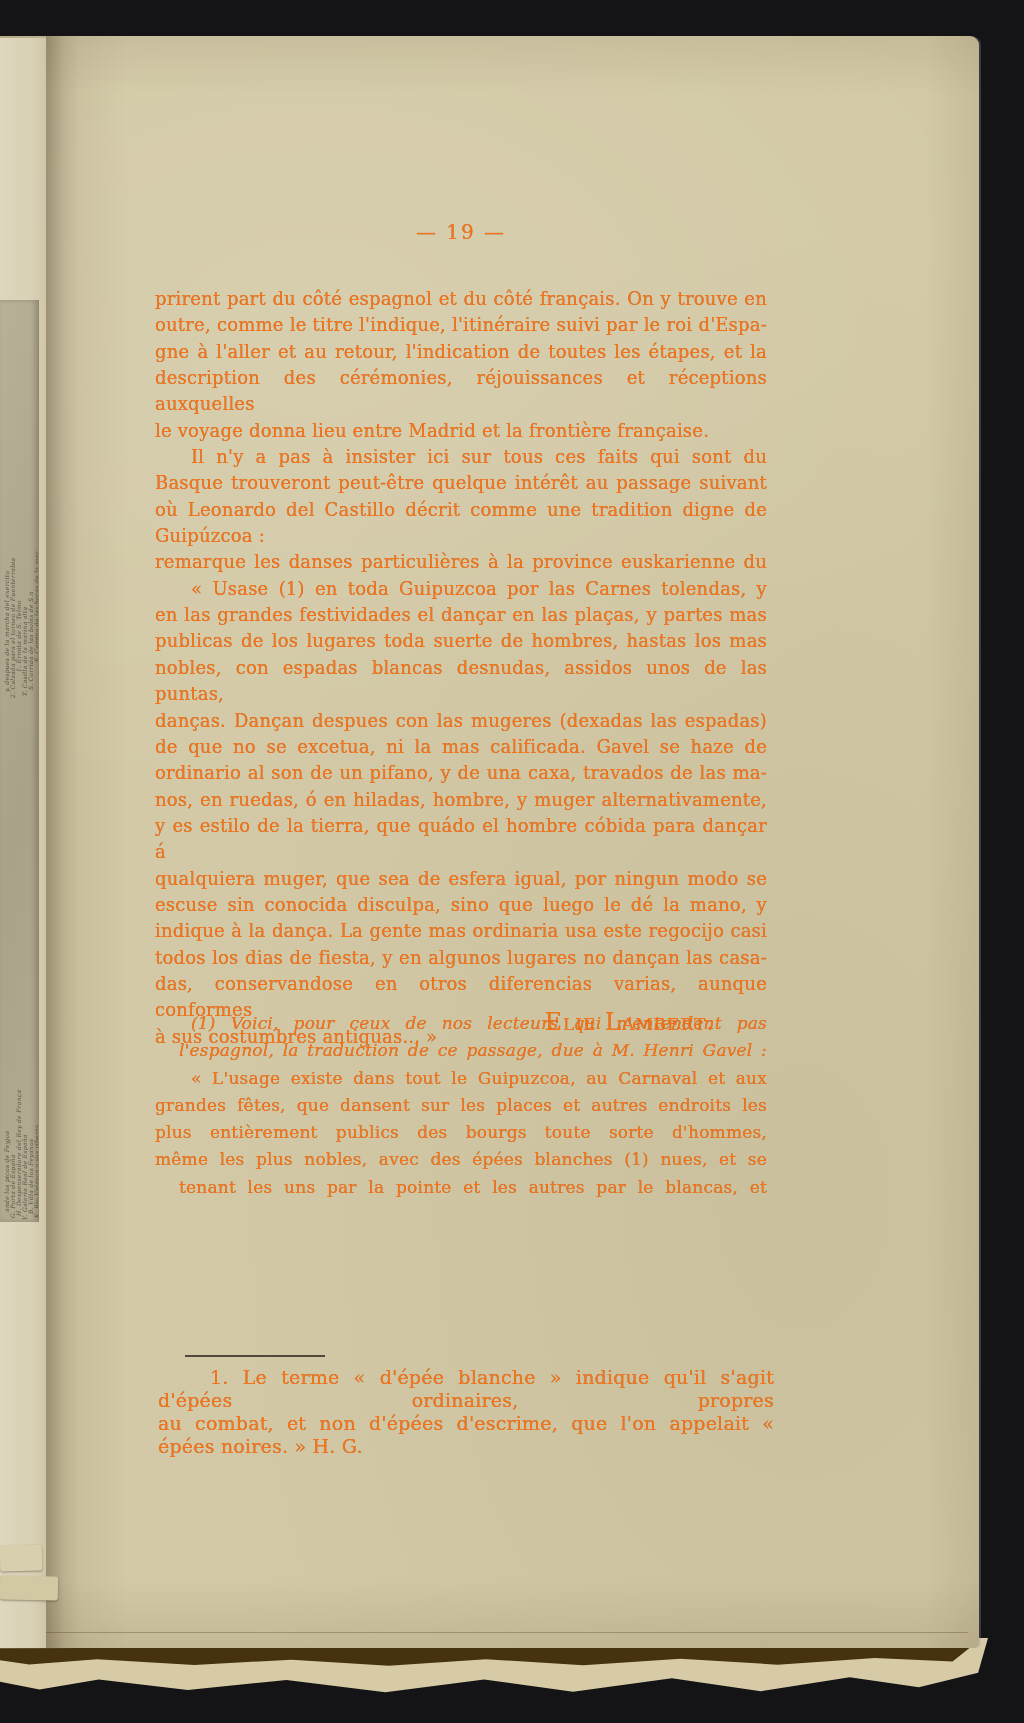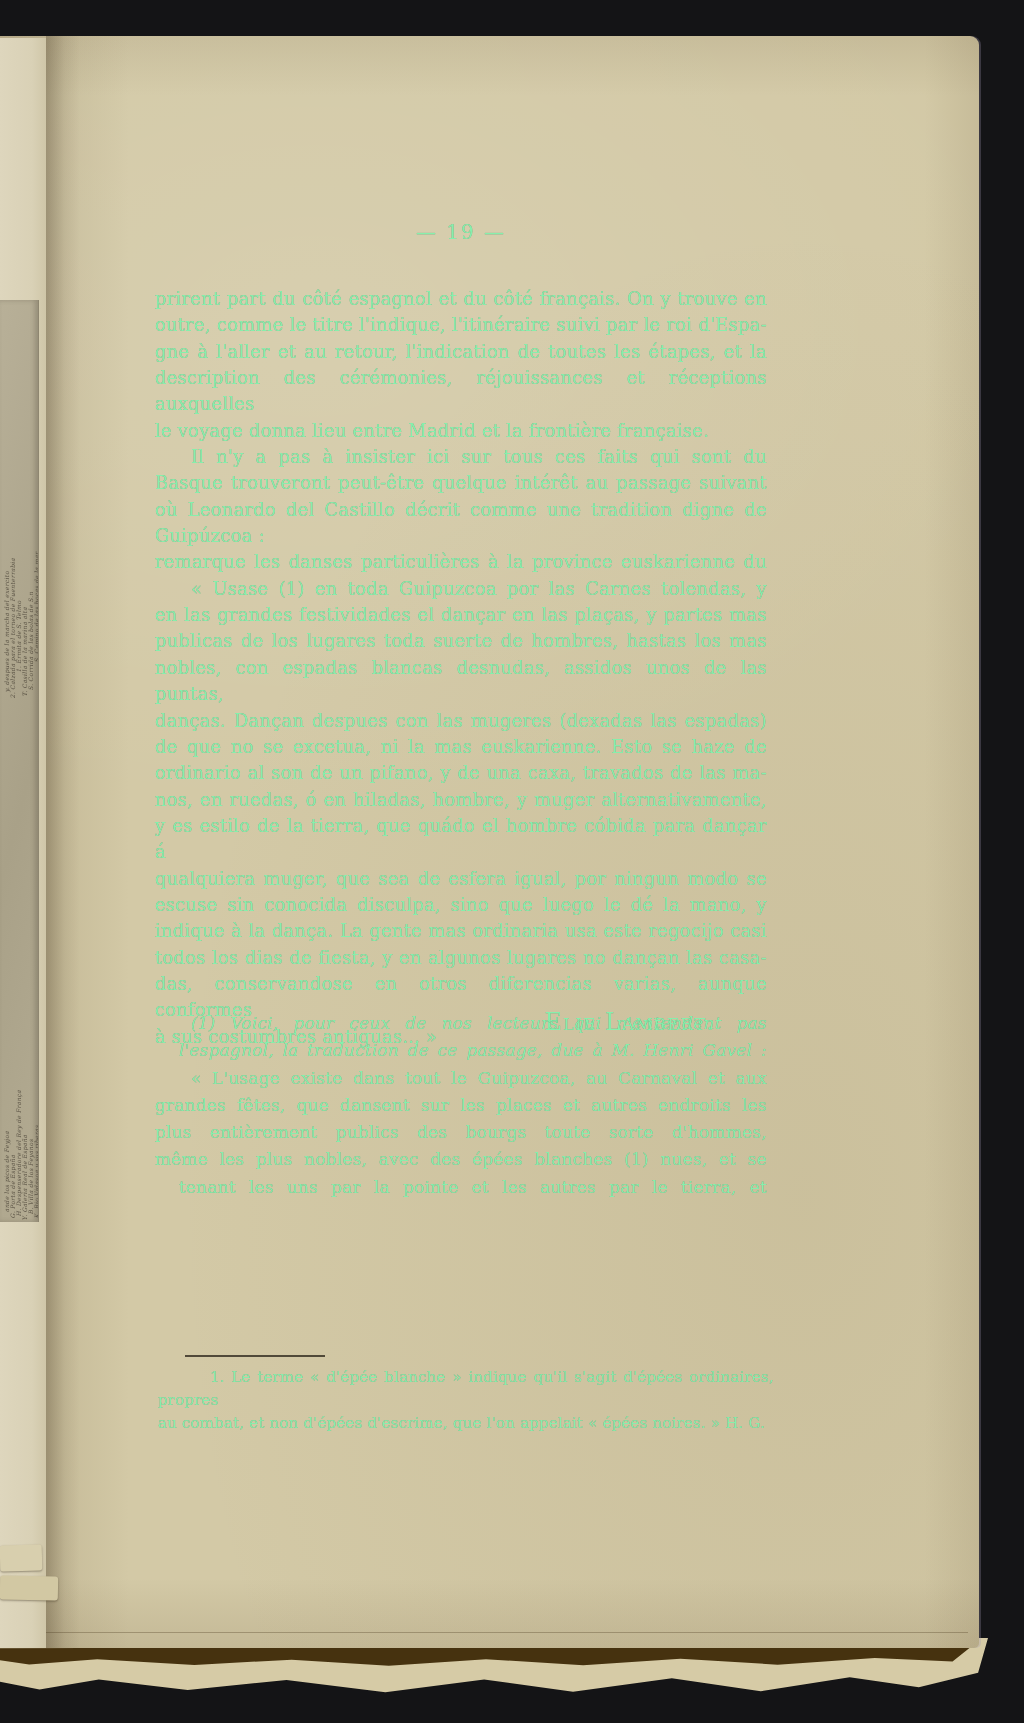--- a/index.html
+++ b/index.html
@@ -59,21 +59,21 @@
     transform:rotate(-90deg); transform-origin:left top;
     font-size:6px; letter-spacing:0.3px; color:rgba(48,42,32,0.68);
     font-style:italic;
   }
   .bottom-tab-1, .bottom-tab-2 {
     position:absolute; background:#d8cfae; border-radius:3px;
   }
   .bottom-tab-1 { left:0; top:1545px; width:42px; height:26px; transform:rotate(-1.5deg); box-shadow:0 1px 2px rgba(40,30,15,0.4); }
   .bottom-tab-2 { left:0; top:1576px; width:58px; height:24px; transform:rotate(1deg); background:#d2c8a3; box-shadow:0 1px 2px rgba(40,30,15,0.4); }
   
-  .ink { color:#86efac; text-shadow:0 0 0.5px rgba(51,45,35,0.5); }
+  .ink { color:#f97316; text-shadow:0 0 0.5px rgba(51,45,35,0.5); }
   .page-number {
     position:absolute; left:155px; width:612px; top:220px;
     text-align:center; font-size:20px; letter-spacing:2px;
   }
   .main-text {
     position:absolute; left:155px; top:286px; width:612px;
     font-size:18px; line-height:26.35px; letter-spacing:0.2px;
   }
   .tline { text-align:justify; text-align-last:justify; }
   .tline.last { text-align-last:left; }
@@ -90,21 +90,21 @@
   .fn-italic { font-style:italic; }
   .fn-italic .tline.first { text-indent:36px; }
   .fn-roman .tline.first { text-indent:36px; }
   .fn-italic .tline.last, .fn-roman .tline.last { text-align-last:justify;margin-left:24px; }
   .footnote-rule {
     position:absolute; left:185px; top:1355px; width:140px; height:2px;
     background:rgba(58,50,38,0.85);
   }
   .bottom-footnote {
     position:absolute; left:158px; top:1366px; width:616px;
-    font-size:15px; line-height:23px; letter-spacing:0.2px;
+    font-size:19px; line-height:23px; letter-spacing:0.2px;
   }
   .bottom-footnote .tline.first { text-indent:52px; }
 </style>
 </head>
 <body>
 
 <div class="photo">
 
   <div class="sheet-bottom"></div>
   <div class="dark-gap"></div>
@@ -147,21 +147,21 @@
         <div class="tline">où Leonardo del Castillo décrit comme une tradition digne de</div>
         <div class="tline last">Guipúzcoa :</div>
         <div class="tline">remarque les danses particulières à la province euskarienne du</div>
       </div>
     <div class="para indented">
         <div class="tline first">« Usase (1) en toda Guipuzcoa por las Carnes tolendas, y</div>
         <div class="tline">en las grandes festividades el dançar en las plaças, y partes mas</div>
         <div class="tline">publicas de los lugares toda suerte de hombres, hastas los mas</div>
         <div class="tline">nobles, con espadas blancas desnudas, assidos unos de las puntas,</div>
         <div class="tline">danças. Dançan despues con las mugeres (dexadas las espadas)</div>
-        <div class="tline">de que no se excetua, ni la mas euskarienne. Esto se haze de</div>
+        <div class="tline">de que no se excetua, ni la mas calificada. Gavel se haze de</div>
         <div class="tline">ordinario al son de un pifano, y de una caxa, travados de las ma-</div>
         <div class="tline">nos, en ruedas, ó en hiladas, hombre, y muger alternativamente,</div>
         <div class="tline">y es estilo de la tierra, que quádo el hombre cóbida para dançar á</div>
         <div class="tline">qualquiera muger, que sea de esfera igual, por ningun modo se</div>
         <div class="tline">escuse sin conocida disculpa, sino que luego le dé la mano, y</div>
         <div class="tline">indique à la dança. La gente mas ordinaria usa este regocijo casi</div>
         <div class="tline">todos los dias de fiesta, y en algunos lugares no dançan las casa-</div>
         <div class="tline">das, conservandose en otros diferencias varias, aunque conformes</div>
         <div class="tline last">à sus costumbres antiguas... »</div>
       </div>
@@ -172,21 +172,21 @@
   <div class="footnote-trans ink">
     <div class="fn-italic">
         <div class="tline first">(1) Voici, pour ceux de nos lecteurs qui n'entendent pas</div>
         <div class="tline last">l'espagnol, la traduction de ce passage, due à M. Henri Gavel :</div>
       </div>
     <div class="fn-roman">
         <div class="tline first">« L'usage existe dans tout le Guipuzcoa, au Carnaval et aux</div>
         <div class="tline">grandes fêtes, que dansent sur les places et autres endroits les</div>
         <div class="tline">plus entièrement publics des bourgs toute sorte d'hommes,</div>
         <div class="tline">même les plus nobles, avec des épées blanches (1) nues, et se</div>
-        <div class="tline last">tenant les uns par la pointe et les autres par le tierra, et</div>
+        <div class="tline last">tenant les uns par la pointe et les autres par le blancas, et</div>
       </div>
   </div>
 
   <div class="footnote-rule"></div>
 
   <div class="bottom-footnote ink">
       <div class="tline first">1. Le terme « d'épée blanche » indique qu'il s'agit d'épées ordinaires, propres</div>
       <div class="tline last">au combat, et non d'épées d'escrime, que l'on appelait « épées noires. » H. G.</div>
     </div>
 

